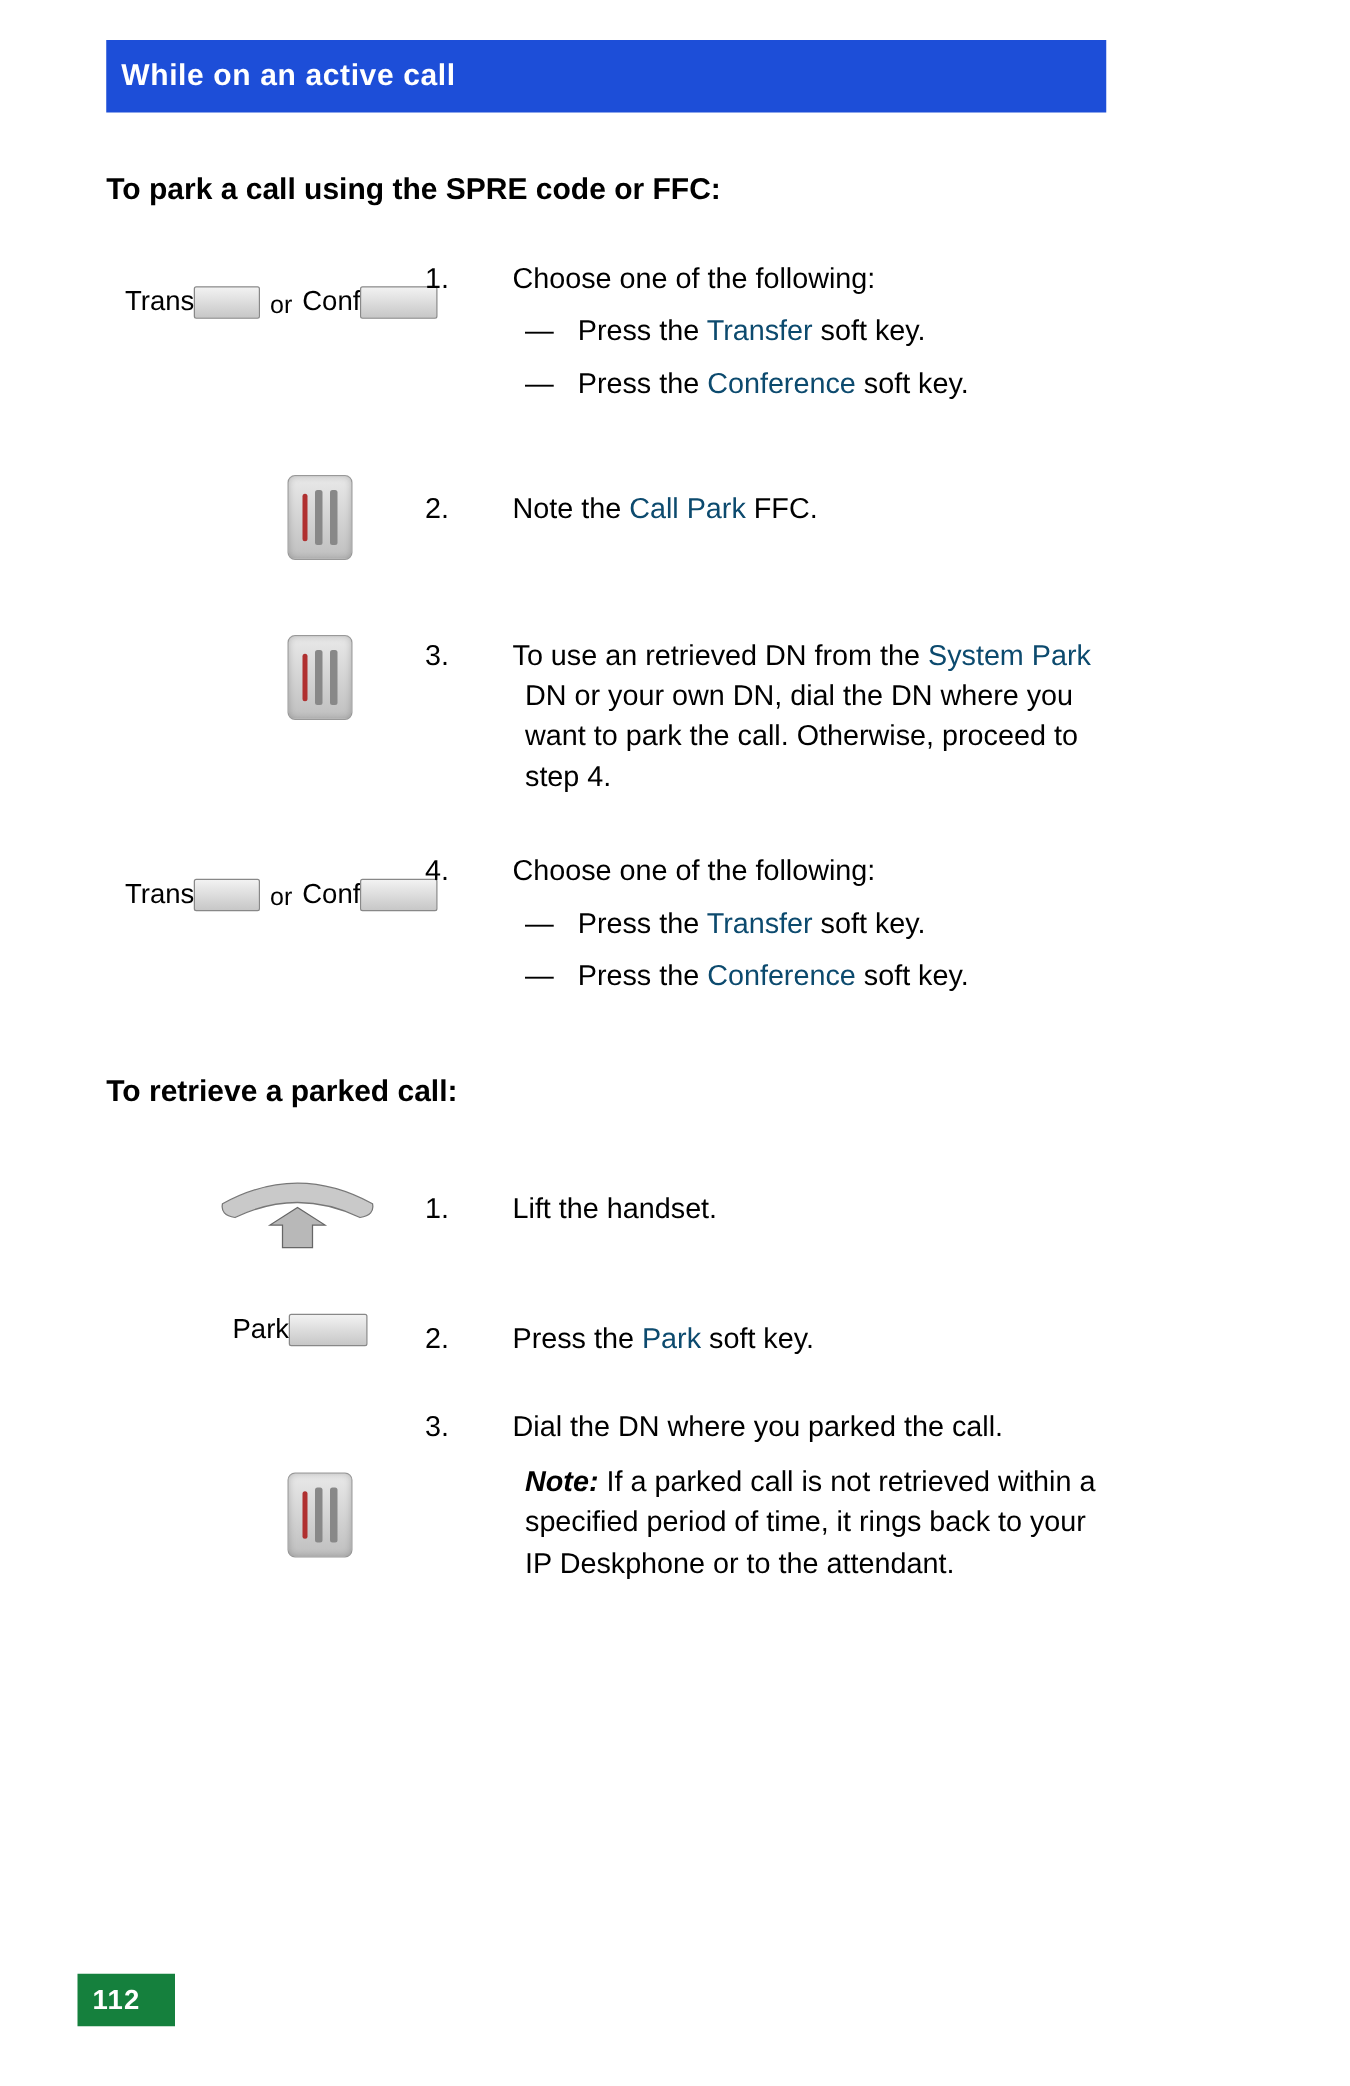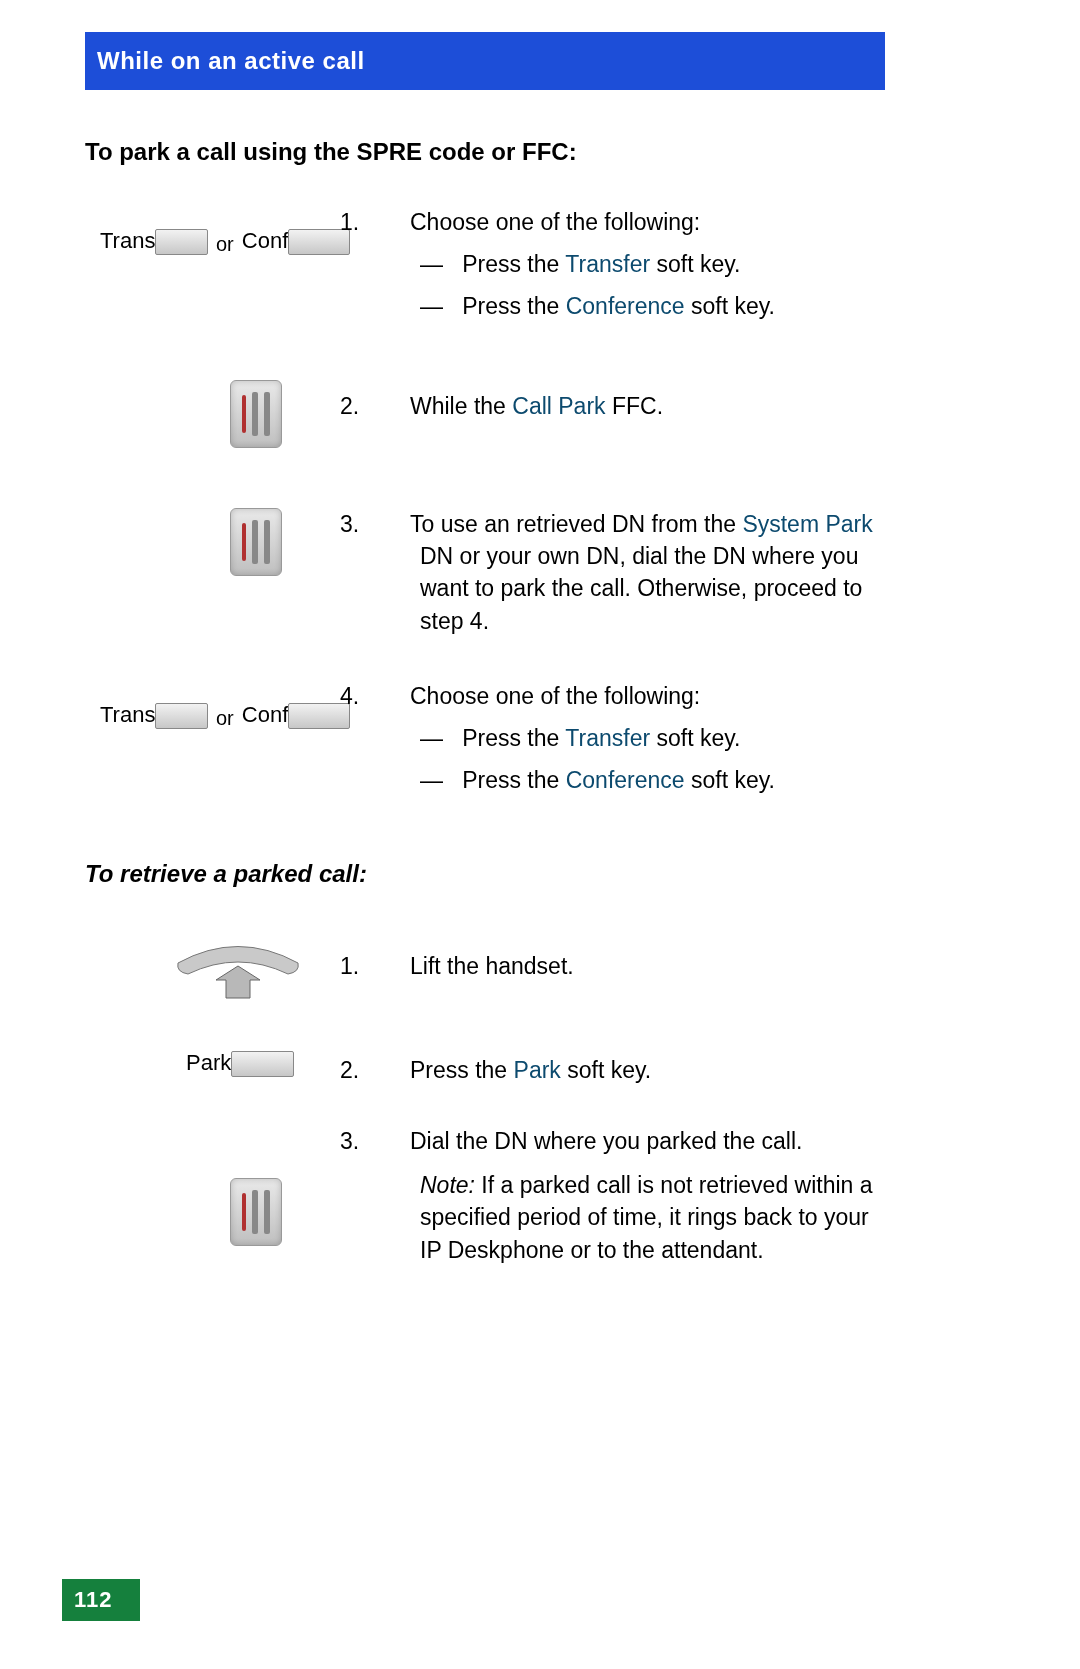--- a/index.html
+++ b/index.html
@@ -51,21 +51,21 @@
   }
   .indent-line {
     padding-left: 40px;
     text-indent: -40px;
   }
   .dash-line {
     padding-left: 84px;
     text-indent: -44px;
   }
   .kw { color: #0c4a6e; font-weight: normal; }
-  .note-label { font-style: italic; font-weight: normal; }
+  .note-label { font-style: italic; font-weight: bold; }
 
   
   .softkey-block {
     position: absolute;
     display: flex;
     align-items: center;
     gap: 8px;
   }
   .softkey-unit {
     display: flex;
@@ -167,21 +167,21 @@
     </div>
   </div>
 
   <div class="dialpad" style="left:230px; top:380px;">
     <div class="strip red"></div>
     <div class="strip"></div>
     <div class="strip"></div>
   </div>
   <div class="content-col" style="top:390px;">
     <div class="indent-line">
-      <span class="num">2.</span><span>While the </span><span class="kw">Call Park</span><span> FFC.</span>
+      <span class="num">2.</span><span>Note the </span><span class="kw">Call Park</span><span> FFC.</span>
     </div>
   </div>
 
   <div class="dialpad" style="left:230px; top:508px;">
     <div class="strip red"></div>
     <div class="strip"></div>
     <div class="strip"></div>
   </div>
   <div class="content-col" style="top:508px;">
     <div class="indent-line">
@@ -206,21 +206,21 @@
       <span class="num">4.</span><span>Choose one of the following:</span>
     </div>
     <div class="dash-line" style="margin-top:10px;">
       <span>—</span>&nbsp;&nbsp;&nbsp;<span>Press the </span><span class="kw">Transfer</span><span> soft key.</span>
     </div>
     <div class="dash-line" style="margin-top:10px;">
       <span>—</span>&nbsp;&nbsp;&nbsp;<span>Press the </span><span class="kw">Conference</span><span> soft key.</span>
     </div>
   </div>
 
-  <div class="section-title" style="left:85px; top:860px;font-style:italic;">To retrieve a parked call:</div>
+  <div class="section-title" style="left:85px; top:860px;">To retrieve a parked call:</div>
 
   <svg class="handset-icon" style="left:168px; top:938px;" width="140" height="70">
     <path d="M10 25 Q70 -8 130 25 Q132 34 120 36 Q70 12 20 36 Q8 34 10 25 Z" fill="#c9c9c9" stroke="#777" stroke-width="1"></path>
     <path d="M58 60 L58 42 L48 42 L70 28 L92 42 L82 42 L82 60 Z" fill="#b8b8b8" stroke="#666" stroke-width="1"></path>
   </svg>
   <div class="content-col" style="top:950px;">
     <div class="indent-line">
       <span class="num">1.</span><span>Lift the handset.</span>
     </div>
   </div>

